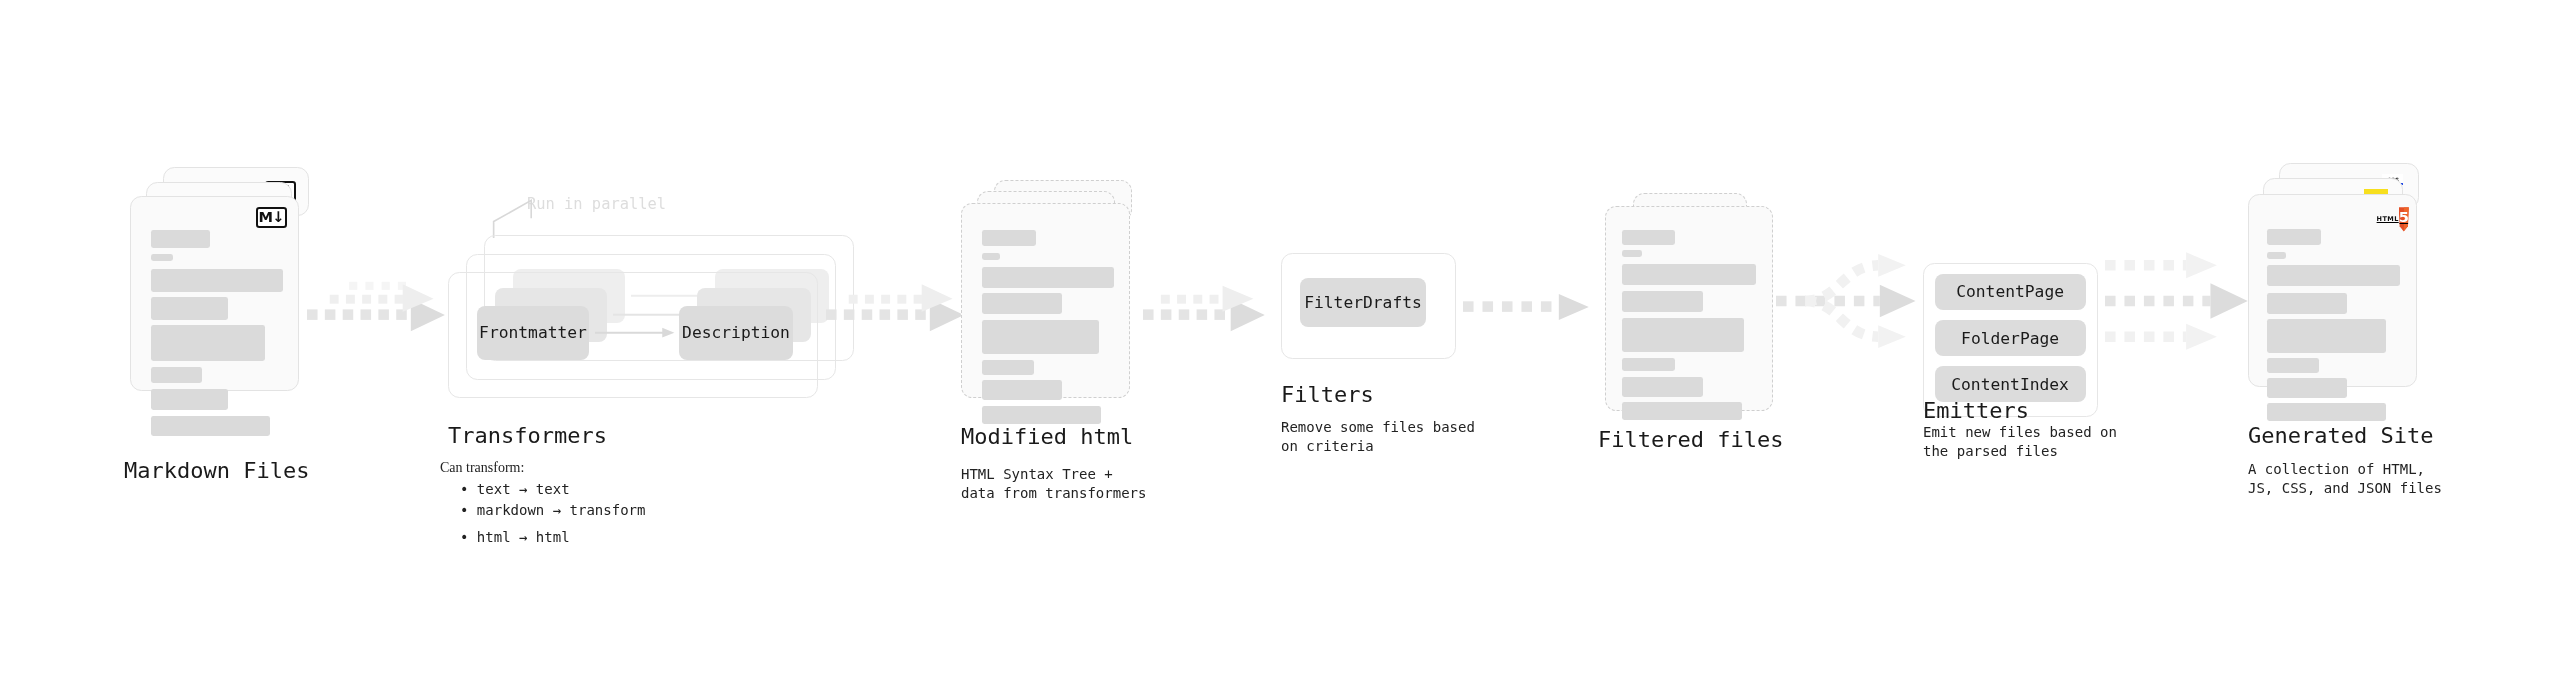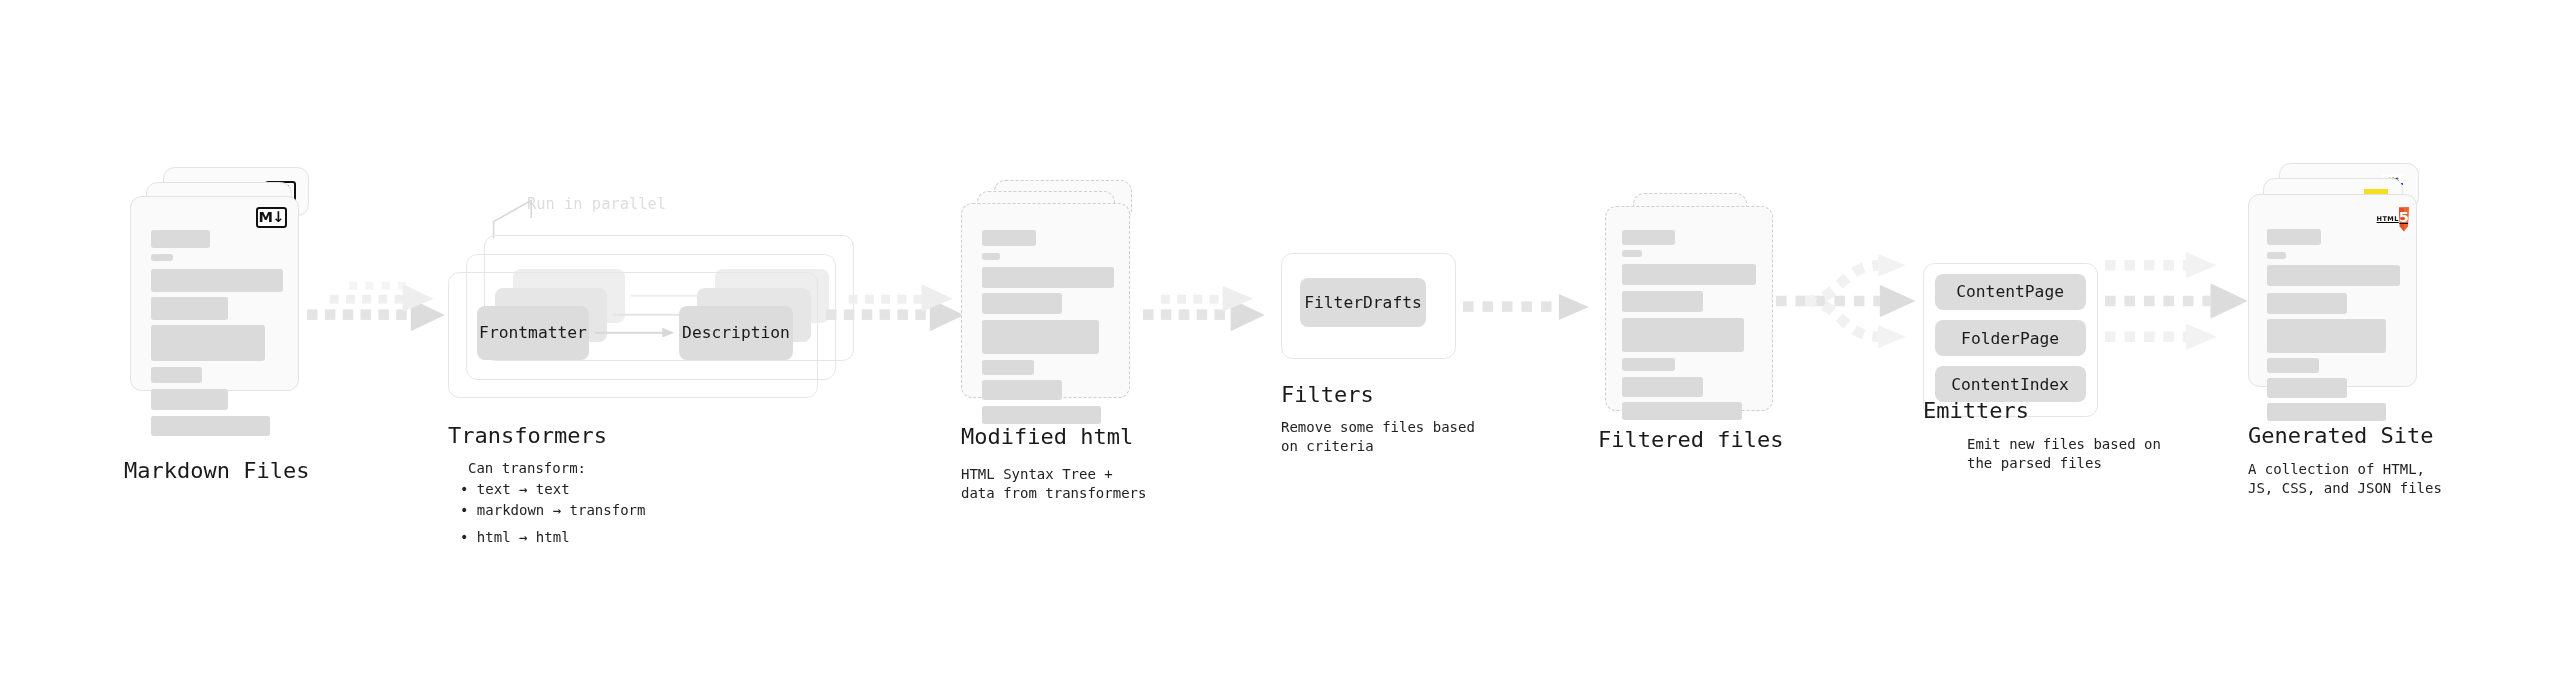--- a/index.html
+++ b/index.html
@@ -231,21 +231,21 @@
     <div class="chip" style="left:230px; top:32.5px; width:114px; height:54px;">
       <span>Description</span>
     </div>
     <svg class="arrow" style="left:146px; top:54px;" width="81" height="11.4" viewBox="0 0 100 14">
       <path d="M0 7 L84 7" stroke="#d9d9d9" stroke-width="2.5" fill="none"></path>
       <polygon points="83,1 98,7 83,13" fill="#d9d9d9"></polygon>
     </svg>
   </div>
 
   <div class="title" style="left:448px; top:423px;">Transformers</div>
-  <div class="subtitle" style="left:468px; top:459px;">Can transform:</div>
+  <div class="subtitle" style="left:440px; top:459px;font-family:Liberation Serif, serif;">Can transform:</div>
   <div class="subtitle" style="left:460px; top:480px;">• text → text</div>
   <div class="subtitle" style="left:460px; top:501px;">• markdown → transform</div>
   <div class="subtitle" style="left:460px; top:528px;">• html → html</div>
 
   <svg class="arrow" style="left:826px; top:276px;" width="146" height="57" viewBox="0 0 180 70">
     <g fill="#e4e4e4">
       <rect x="0" y="41" width="13" height="13"></rect>
         <rect x="22" y="41" width="13" height="13"></rect>
       <rect x="44" y="41" width="13" height="13"></rect>
         <rect x="66" y="41" width="13" height="13"></rect>
@@ -354,21 +354,21 @@
     </div>
     <div class="chip" style="left:10.6px; top:56px; width:151px; height:36px;">
       <span>FolderPage</span>
     </div>
     <div class="chip" style="left:10.6px; top:102px; width:151px; height:36px;">
       <span>ContentIndex</span>
     </div>
   </div>
 
   <div class="title" style="left:1923px; top:398px;">Emitters</div>
-  <div class="subtitle" style="left:1923px; top:435px;margin-left:44px;">Emit new files based on
+  <div class="subtitle" style="left:1923px; top:423px;">Emit new files based on
 the parsed files</div>
 
   <svg class="arrow" style="left:2105px; top:236px;" width="146" height="130" viewBox="0 0 180 160">
     <g stroke-dasharray="13 11" fill="none" stroke-width="13" stroke-linecap="butt">
       <path d="M0 80 L130 80" stroke="#e4e4e4"></path>
       <path d="M0 36 L100 36" stroke="#f1f1f1"></path>
       <path d="M0 124 L100 124" stroke="#f1f1f1"></path>
     </g>
     <polygon points="130,58 176,80 130,102" fill="#dcdcdc"></polygon>
     <polygon points="100,20 138,36 100,52" fill="#f2f2f2"></polygon>

